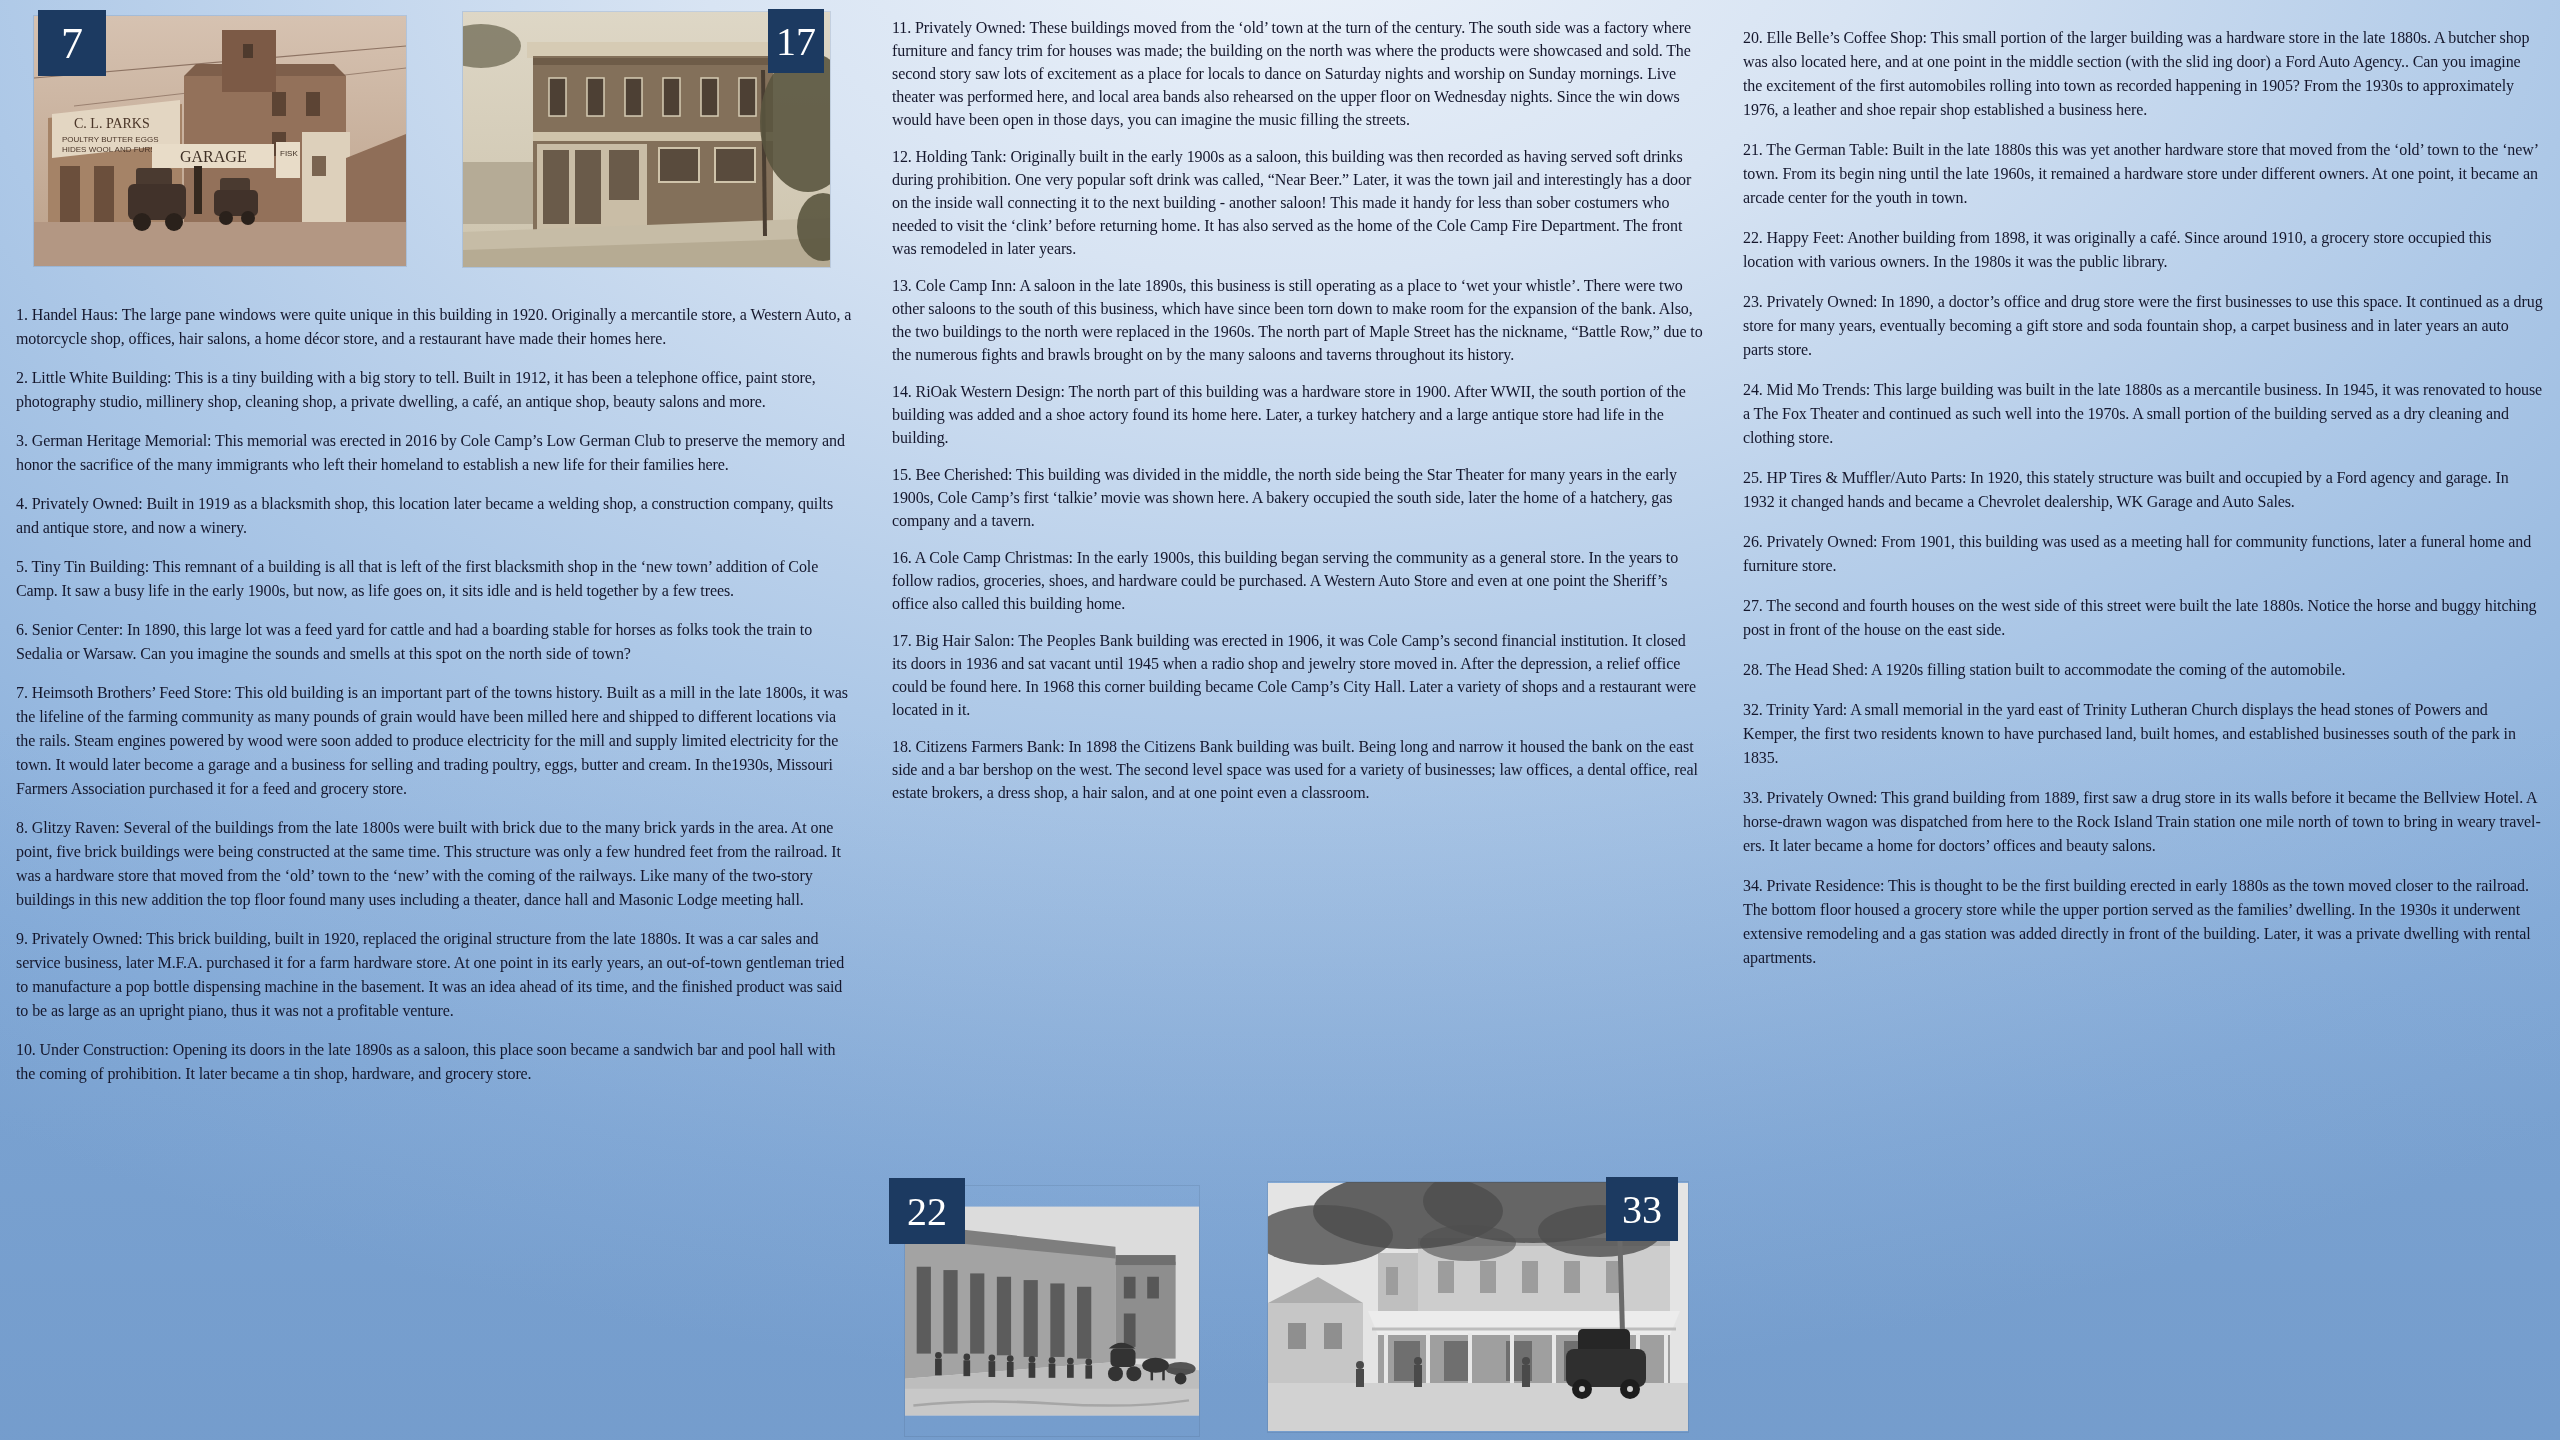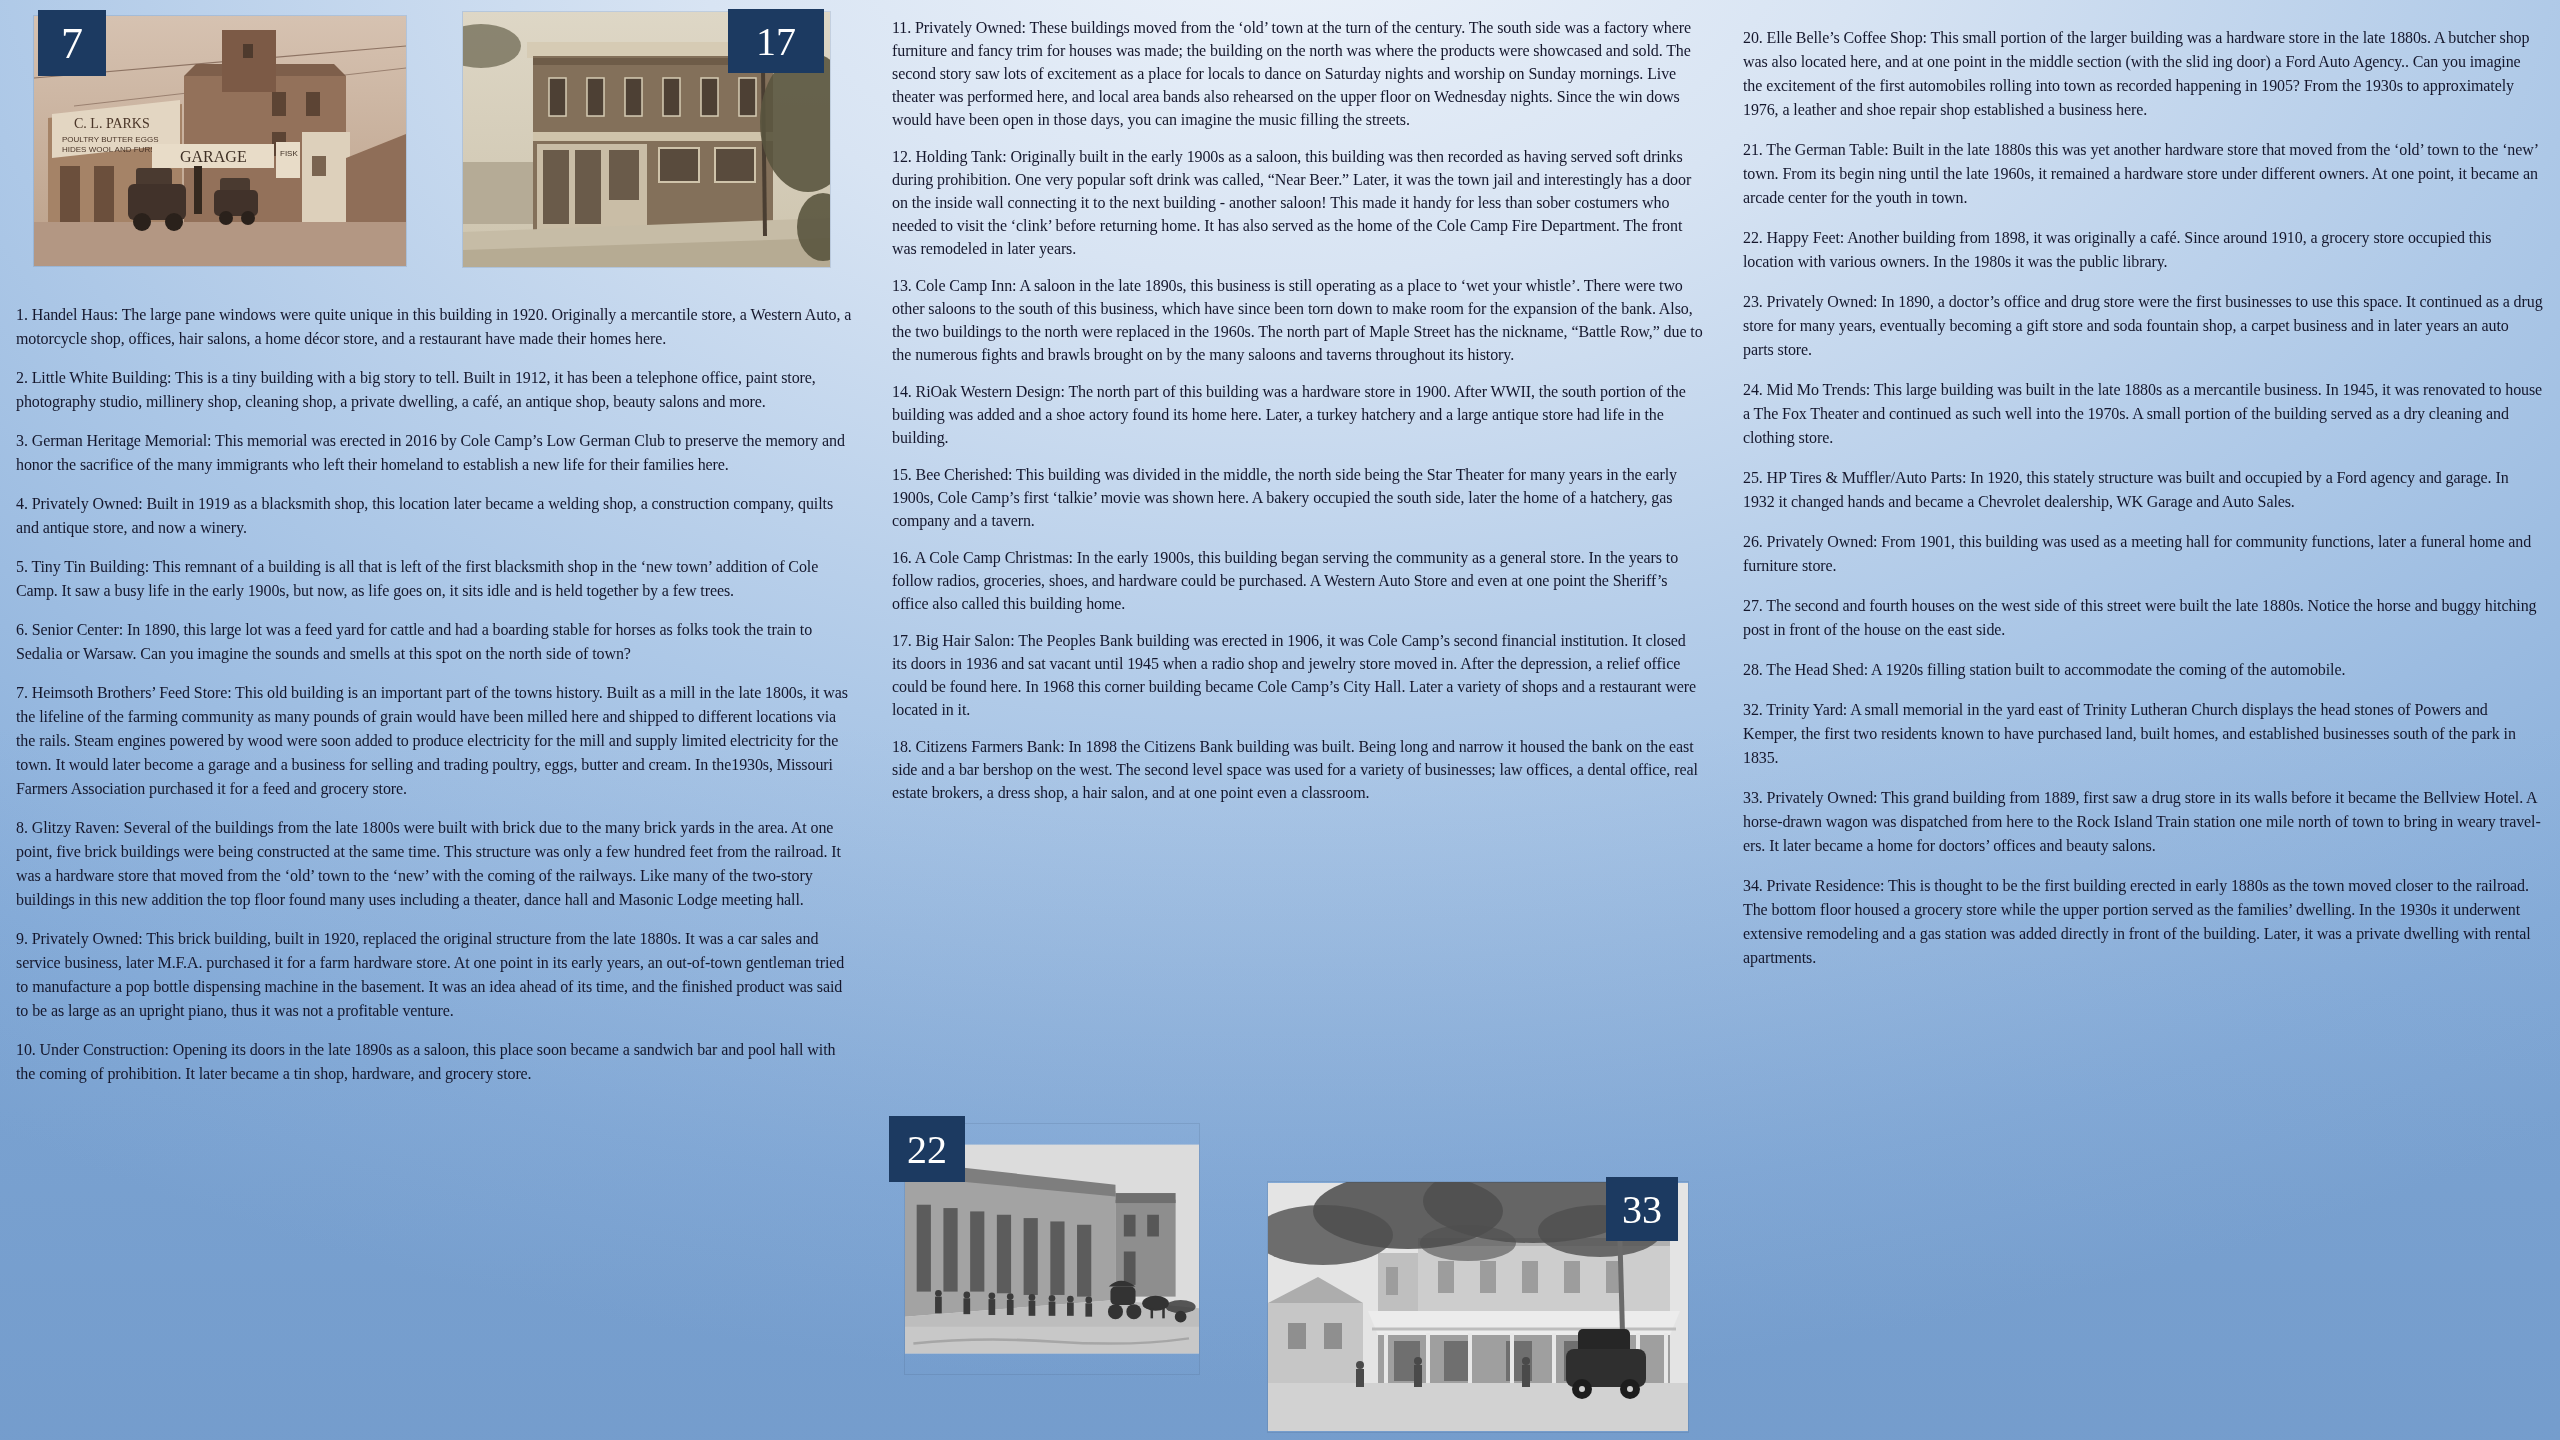--- a/index.html
+++ b/index.html
@@ -20,24 +20,24 @@
   #col3 p.gap-before{margin-top:16px;}
   .photo{position:absolute;margin:0;padding:0;}
   .photo svg{display:block;width:100%;height:100%;box-shadow:0 0 0 1px rgba(60,80,110,0.15);}
   .badge{
     position:absolute;display:flex;align-items:center;justify-content:center;
     background:#1c3a61;color:#ffffff;z-index:5;
     font-family:"Liberation Serif","DejaVu Serif",serif;font-size:44px;
   }
   #photo7{left:34px;top:16px;width:372px;height:250px;}
   #photo17{left:463px;top:12px;width:367px;height:255px;}
-  #photo22{left:905px;top:1124px;width:294px;height:250px;}
+  #photo22{left:905px;top:1186px;width:294px;height:250px;}
   #photo33{left:1268px;top:1182px;width:420px;height:250px;}
   #badge7{left:4px;top:-6px;width:68px;height:66px;}
-  #badge17{right:6px;top:-3px;width:96px;height:64px;font-size:40px;}
+  #badge17{right:6px;top:-3px;width:56px;height:64px;font-size:40px;}
   #badge22{left:-16px;top:-8px;width:76px;height:66px;font-size:40px;}
   #badge33{right:10px;top:-5px;width:72px;height:64px;font-size:40px;}
 </style>
 </head>
 <body>
 
 <figure class="photo" id="photo7">
   <svg viewBox="0 0 372 250" xmlns="http://www.w3.org/2000/svg">
     <defs>
       <linearGradient id="sky7" x1="0" y1="0" x2="0" y2="1">

